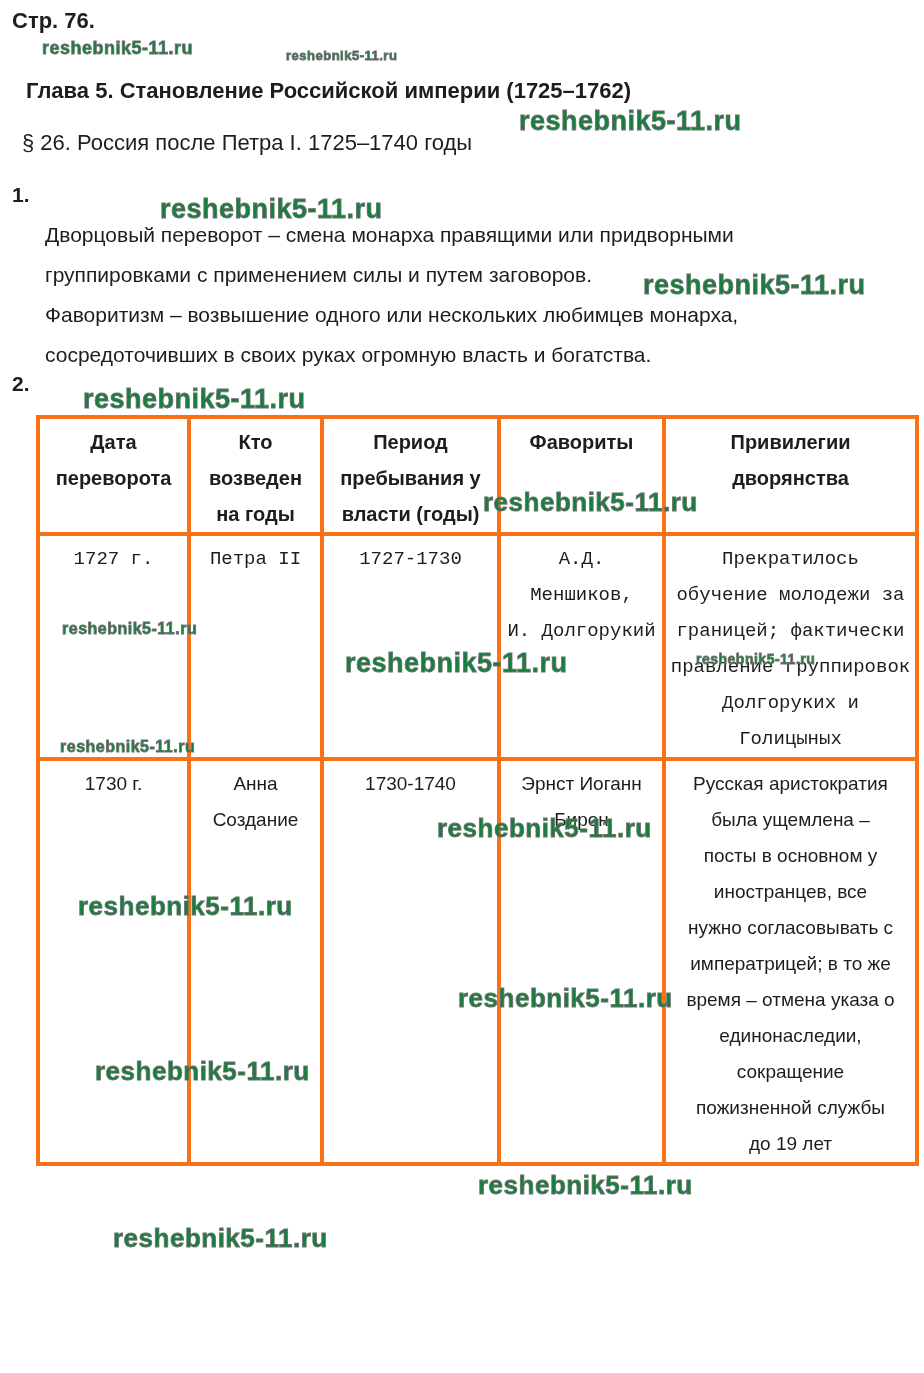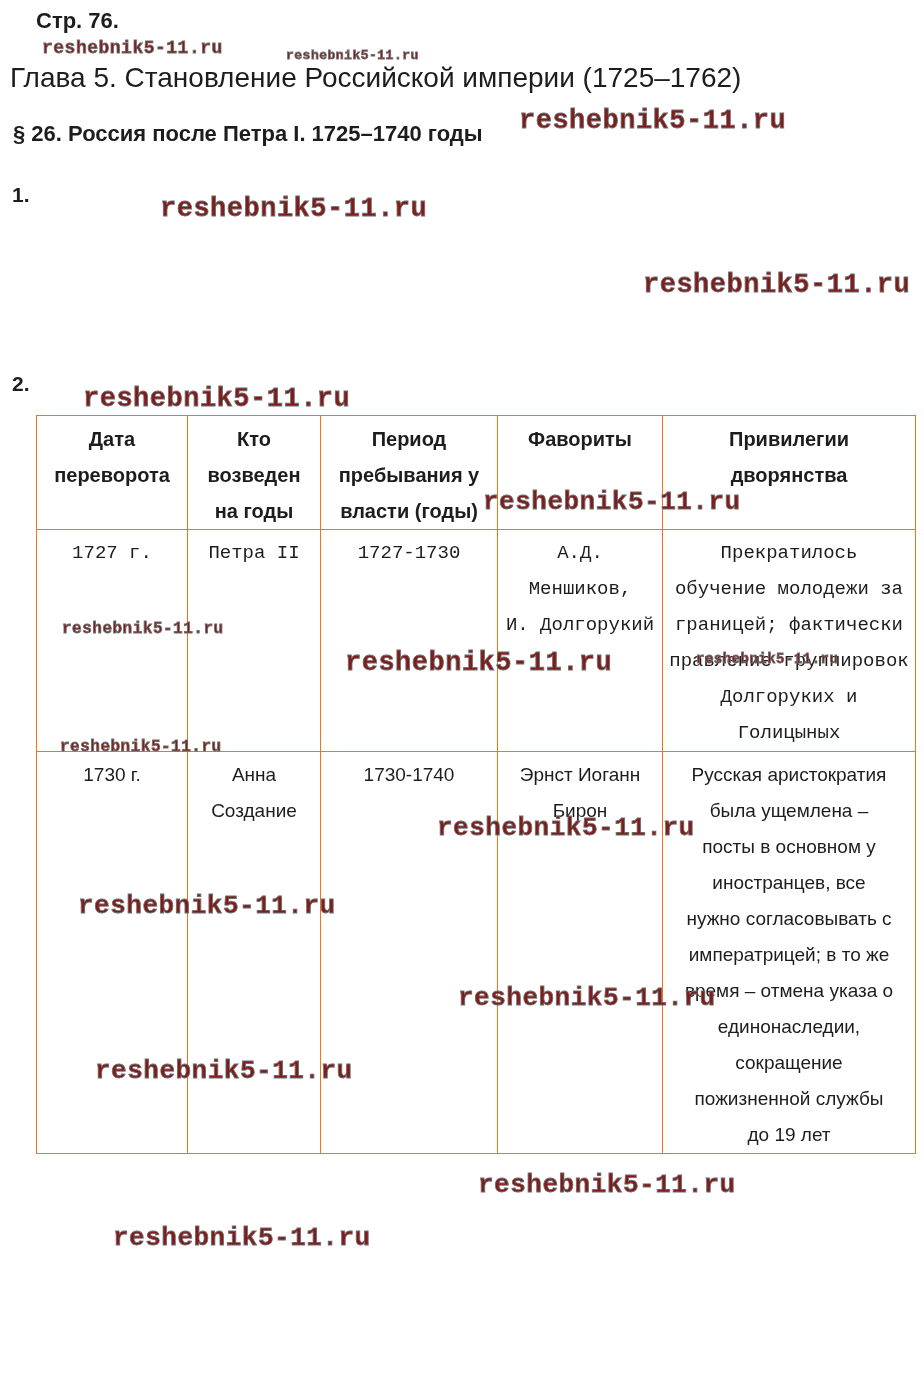--- a/index.html
+++ b/index.html
@@ -1,43 +1,47 @@
 <!DOCTYPE html>
 <html><head>
 <meta charset="utf-8">
 <style>
   html,body{margin:0;padding:0;background:#ffffff;}
   body{width:924px;height:1373px;position:relative;overflow:hidden;
        font-family:"Liberation Sans",sans-serif;color:#1d1d1d;}
   .page{position:absolute;inset:0;}
-  .page-label{position:absolute;left:12px;top:8px;font-size:22px;font-weight:bold;margin-left:24px;}
-  .chapter-title{position:absolute;left:10px;top:62px;margin:0;font-size:28px;font-weight:normal;}
-  .section-title{position:absolute;left:10px;top:118px;margin:3px;font-size:22px;font-weight:bold;}
+  .page-label{position:absolute;left:12px;top:8px;font-size:22px;font-weight:bold;}
+  .chapter-title{position:absolute;left:10px;top:62px;margin:16px;font-size:22px;font-weight:bold;}
+  .section-title{position:absolute;left:10px;top:118px;margin:12px;font-size:22px;font-weight:normal;}
   .item-num{position:absolute;font-size:21px;font-weight:bold;}
   .item-1{left:12px;top:183px;}
   .item-2{left:12px;top:372px;}
   .definitions{position:absolute;left:45px;top:215px;width:845px;
                font-size:21px;line-height:40px;white-space:pre-line;}
   table.coups{position:absolute;left:36px;top:415px;border-collapse:collapse;table-layout:fixed;}
-  table.coups th,table.coups td{border:1px solid #f97316;vertical-align:top;text-align:center;
+  table.coups th,table.coups td{border:4px solid #f97316;vertical-align:top;text-align:center;
        font-size:19px;line-height:36px;padding:5px 4px 0 4px;white-space:pre-line;
        overflow:hidden;}
   table.coups th{font-weight:bold;font-size:20px;}
-  .watermark{position:absolute;font-family:Liberation Mono, monospace;font-weight:bold;
-       color:#7f1d1d;-webkit-text-stroke:0.8px #6e6e6e;letter-spacing:0.5px;
+  .watermark{position:absolute;font-family:Liberation Sans, sans-serif;font-weight:bold;
+       color:#15803d;-webkit-text-stroke:0.8px #6e6e6e;letter-spacing:0.5px;
        white-space:nowrap;z-index:5;}
 </style>
 </head>
 <body>
 
 <div class="page">
   <div class="page-label">Стр. 76.</div>
   <h1 class="chapter-title">Глава 5. Становление Российской империи (1725–1762)</h1>
   <h2 class="section-title">§ 26. Россия после Петра I. 1725–1740 годы</h2>
   <div class="item-num item-1">1.</div>
+  <div class="definitions">Дворцовый переворот – смена монарха правящими или придворными
+группировками с применением силы и путем заговоров.
+Фаворитизм – возвышение одного или нескольких любимцев монарха,
+сосредоточивших в своих руках огромную власть и богатства.</div>
   <div class="item-num item-2">2.</div>
 
   <table class="coups">
     <colgroup id="table-cols">
         <col style="width: 151px;">
         <col style="width: 133px;">
         <col style="width: 177px;">
         <col style="width: 165px;">
         <col style="width: 253px;">
       </colgroup>

